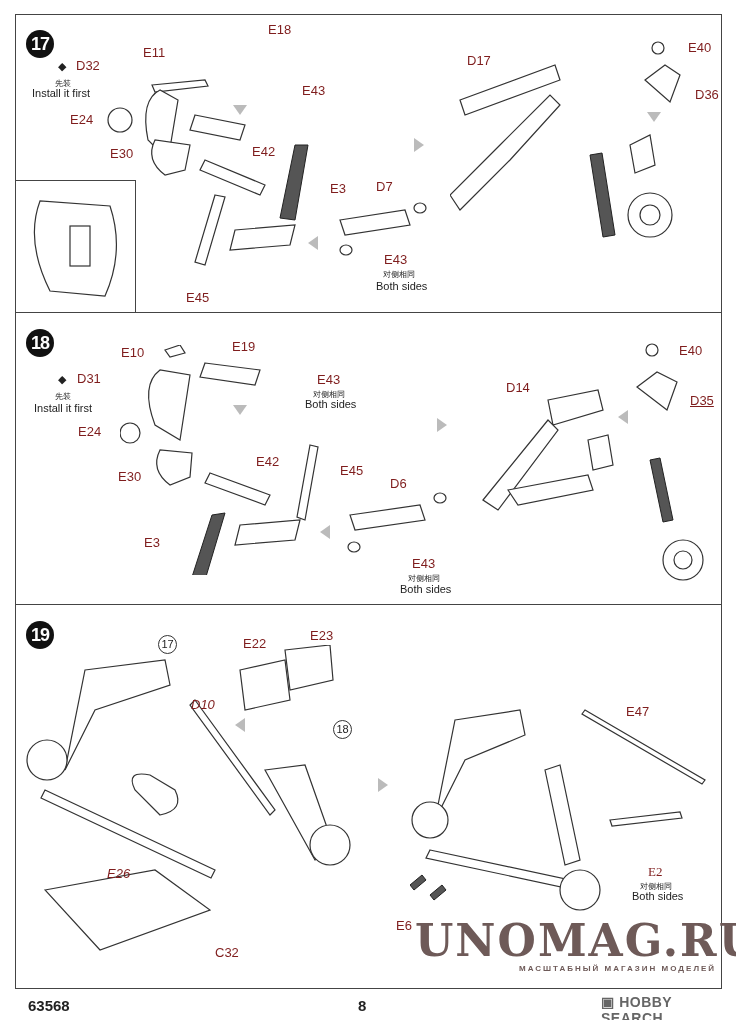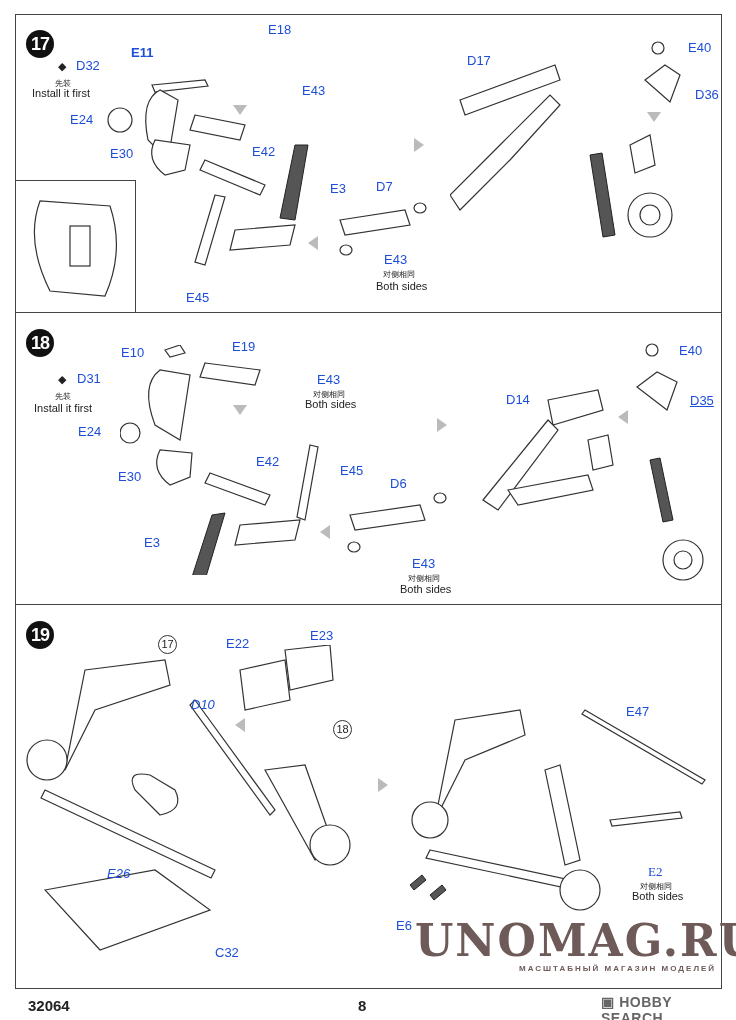--- a/index.html
+++ b/index.html
@@ -3,21 +3,21 @@
 <meta charset="utf-8">
 <style>
   html, body { margin: 0; padding: 0; background: #ffffff; }
   body { width: 736px; height: 1020px; position: relative; overflow: hidden;
          font-family: "Liberation Sans", sans-serif; color: #222; }
   .frame { position: absolute; left: 15px; top: 14px; width: 707px; height: 975px;
            border: 1.5px solid #444; box-sizing: border-box; }
   .panel { position: absolute; left: 15px; width: 707px; border-top: 1.5px solid #444; box-sizing: border-box; }
   .step-num { position: absolute; width: 28px; height: 28px; border-radius: 50%; background: #111; color: #fff;
               font-weight: bold; font-size: 18px; line-height: 28px; text-align: center; letter-spacing: -1px; }
-  .lbl { position: absolute; font-size: 13px; color: #1d4ed8; white-space: nowrap; }
+  .lbl { position: absolute; font-size: 13px; color: #7f1d1d; white-space: nowrap; }
   .sub { position: absolute; font-size: 11px; color: #222; text-align: center; white-space: nowrap; line-height: 13px; }
   .cn { font-size: 8px; }
   .circled { position: absolute; width: 17px; height: 17px; border: 1px solid #333; border-radius: 50%;
              font-size: 11px; line-height: 17px; text-align: center; }
   .arrow { position: absolute; width: 0; height: 0; border-top: 7px solid transparent; border-bottom: 7px solid transparent; }
   .arrow.r { border-left: 10px solid #bbb; }
   .arrow.l { border-right: 10px solid #bbb; }
   .arrow.d { border-left: 7px solid transparent; border-right: 7px solid transparent; border-top: 10px solid #bbb; border-bottom: 0; }
   .inset { position: absolute; left: 15px; top: 180px; width: 121px; height: 132px; border-top: 1.5px solid #444; border-right: 1.5px solid #444; box-sizing: border-box; }
   .footer-code { position: absolute; left: 28px; top: 997px; font-weight: bold; font-size: 15px; }
@@ -50,21 +50,21 @@
   <div class="inset">
     <svg width="118" height="128">
       <path class="part" d="M25 20 Q10 60 35 110 L90 115 Q110 70 95 25 Z"></path>
       <rect class="part" x="55" y="45" width="20" height="40"></rect>
     </svg>
   </div>
   <span class="sub" style="left:58px;top:60px;">◆</span>
   <span class="lbl" style="left:76px;top:58px;">D32</span>
   <span class="sub cn" style="left:55px;top:77px;">先装</span>
   <span class="sub" style="left:32px;top:87px;">Install it first</span>
-  <span class="lbl" style="left:131px;top:45px;font-weight:bold;">E11</span>
+  <span class="lbl" style="left:143px;top:45px;">E11</span>
   <span class="lbl" style="left:268px;top:22px;">E18</span>
   <span class="lbl" style="left:302px;top:83px;">E43</span>
   <span class="lbl" style="left:70px;top:112px;">E24</span>
   <span class="lbl" style="left:110px;top:146px;">E30</span>
   <span class="lbl" style="left:252px;top:144px;">E42</span>
   <span class="lbl" style="left:330px;top:181px;">E3</span>
   <span class="lbl" style="left:186px;top:290px;">E45</span>
   <div class="arrow d" style="left:233px;top:105px;"></div>
   <div class="arrow l" style="left:308px;top:236px;"></div>
   <svg class="drawing" style="left:330px;top:190px;" width="110" height="70">
@@ -137,21 +137,21 @@
 <div class="arrow r" style="left:437px;top:418px;"></div>
 <svg class="drawing" style="left:478px;top:380px;" width="230" height="210">
   <path class="part" d="M70 20 L120 10 L125 30 L75 45 Z"></path>
   <path class="part" d="M5 120 L70 40 L80 50 L20 130 Z"></path>
   <path class="part" d="M30 110 L110 95 L115 110 L40 125 Z"></path>
   <path class="dark" d="M172 80 L182 78 L195 140 L185 142 Z"></path>
   <circle class="part" cx="205" cy="180" r="20"></circle>
   <circle class="part" cx="205" cy="180" r="9"></circle>
   <path class="part" d="M110 60 L130 55 L135 85 L115 90 Z"></path>
 </svg>
-<span class="lbl" style="left:506px;top:392px;">D14</span>
+<span class="lbl" style="left:506px;top:380px;">D14</span>
 <span class="lbl" style="left:679px;top:343px;">E40</span>
 <span class="lbl" style="left:690px;top:393px;text-decoration:underline;">D35</span>
 <svg class="drawing" style="left:632px;top:342px;" width="56" height="75">
   <circle class="part" cx="20" cy="8" r="6"></circle>
   <path class="part" d="M5 45 L25 30 L45 40 L35 68 Z"></path>
 </svg>
 <div class="arrow l" style="left:618px;top:410px;"></div>
 
 <div class="panel" style="top:604px;height:386px;">
   <div class="step-num" style="left:11px;top:16px;">19</div>
@@ -166,21 +166,21 @@
   <path class="part" d="M20 140 L190 220 L186 228 L16 148 Z"></path>
   <path class="part" d="M240 120 L280 115 L310 200 L290 210 Z"></path>
   <circle class="part" cx="305" cy="195" r="20"></circle>
   <path class="part" d="M20 240 L130 220 L185 260 L75 300 Z"></path>
 </svg>
 <svg class="drawing" style="left:235px;top:645px;" width="100" height="70">
   <path class="part" d="M5 25 L50 15 L55 55 L10 65 Z"></path>
   <path class="part" d="M50 5 L95 0 L98 35 L55 45 Z"></path>
 </svg>
 <div class="arrow l" style="left:235px;top:718px;"></div>
-<span class="lbl" style="left:226px;top:636px;text-align:center;">E22</span>
+<span class="lbl" style="left:243px;top:636px;text-align:center;">E22</span>
 <span class="lbl" style="left:310px;top:628px;">E23</span>
 <span class="lbl" style="left:191px;top:697px;font-style:italic;">D10</span>
 <span class="lbl" style="left:107px;top:866px;font-style:italic;">E26</span>
 <span class="lbl" style="left:215px;top:945px;">C32</span>
 <div class="arrow r" style="left:378px;top:778px;"></div>
 <svg class="drawing" style="left:410px;top:700px;" width="300" height="220">
   <path class="part" d="M45 20 L110 10 L115 35 L55 60 L25 120 Z"></path>
   <circle class="part" cx="20" cy="120" r="18"></circle>
   <path class="part" d="M20 150 L160 180 L156 188 L16 158 Z"></path>
   <path class="part" d="M135 70 L150 65 L170 160 L155 165 Z"></path>
@@ -191,15 +191,15 @@
   <path class="dark" d="M20 195 L32 185 L36 190 L24 200 Z"></path>
 </svg>
 <span class="lbl" style="left:626px;top:704px;">E47</span>
 <span class="lbl" style="left:648px;top:864px;font-family:Liberation Serif, serif;">E2</span>
 <span class="sub cn" style="left:640px;top:880px;">对侧相同</span>
 <span class="sub" style="left:632px;top:890px;">Both sides</span>
 <span class="lbl" style="left:396px;top:918px;">E6</span>
 
 <div class="watermark">UNOMAG.RU</div>
 <div class="watermark-sub">МАСШТАБНЫЙ МАГАЗИН МОДЕЛЕЙ</div>
-<div class="footer-code">32064</div>
+<div class="footer-code">63568</div>
 <div class="footer-page">8</div>
 <div class="footer-brand"><span>▣ </span><span>HOBBY SEARCH</span></div>
 
 </body></html>

